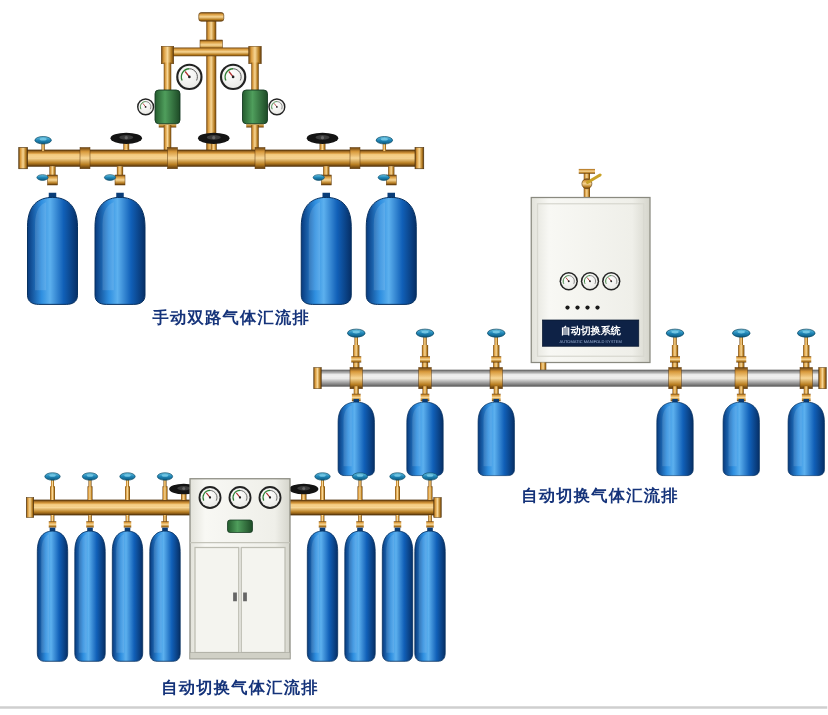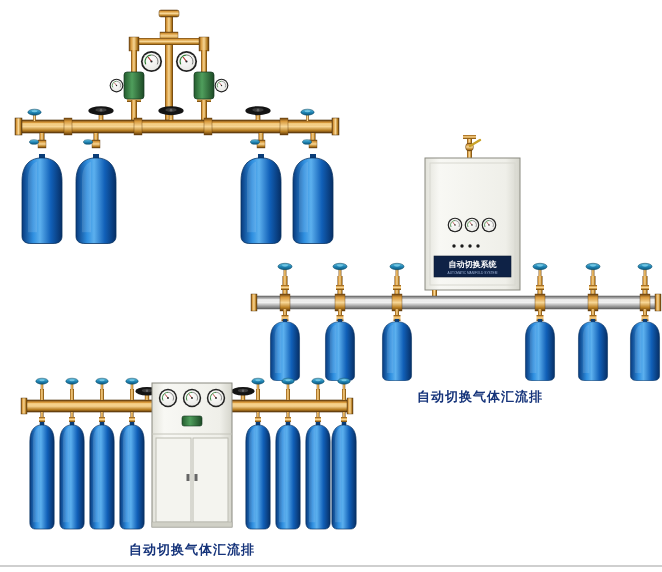--- a/index.html
+++ b/index.html
@@ -354,18 +354,19 @@
     <rect x="172" y="40" width="20" height="10" rx="2" fill="url(#gradGreen)" stroke="#143820" stroke-width="0.6"></rect>
     <line x1="142" y1="58" x2="222" y2="58" stroke="#c4c4ba" stroke-width="1"></line>
     <rect x="146" y="62" width="35" height="84" fill="#f4f4ef" stroke="#bcbcb2" stroke-width="1"></rect>
     <rect x="183" y="62" width="35" height="84" fill="#f4f4ef" stroke="#bcbcb2" stroke-width="1"></rect>
     <rect x="176.5" y="98" width="3" height="7" fill="#666666"></rect>
     <rect x="184.5" y="98" width="3" height="7" fill="#666666"></rect>
     <rect x="142" y="146" width="80" height="5" fill="#d0d0c6" stroke="#a8a89e" stroke-width="0.5"></rect>
   </g>
 </svg>
 
+<div class="caption" style="left:95px;top:245px;width:180px">手动双路气体汇流排</div>
 <div class="caption" style="left:400px;top:388px;width:160px">自动切换气体汇流排</div>
 <div class="caption" style="left:112px;top:541px;width:160px">自动切换气体汇流排</div>
 
 <div class="bottom-rule"></div>
 
 </div>
 
 </body></html>

